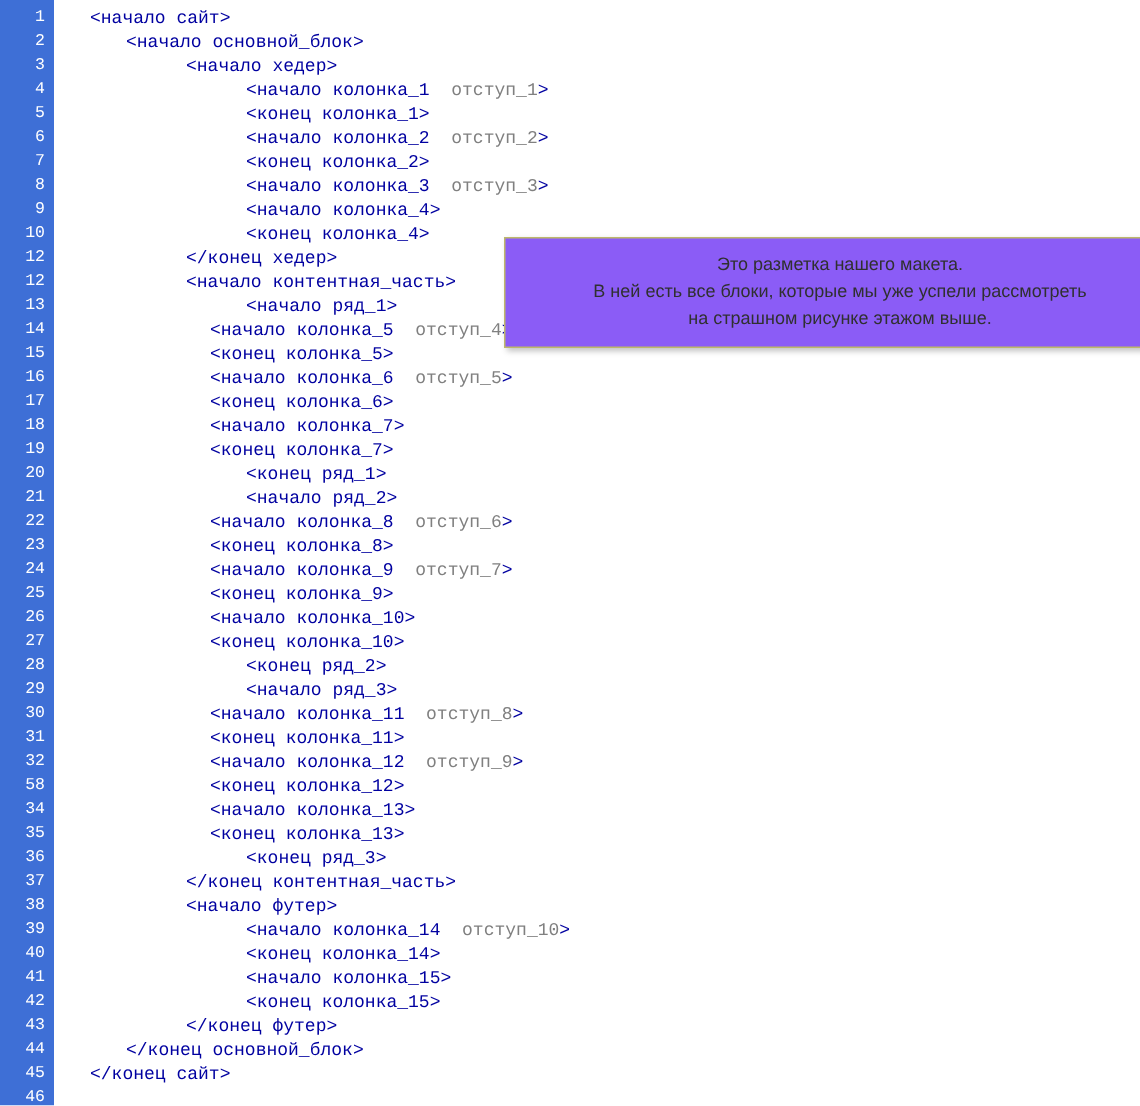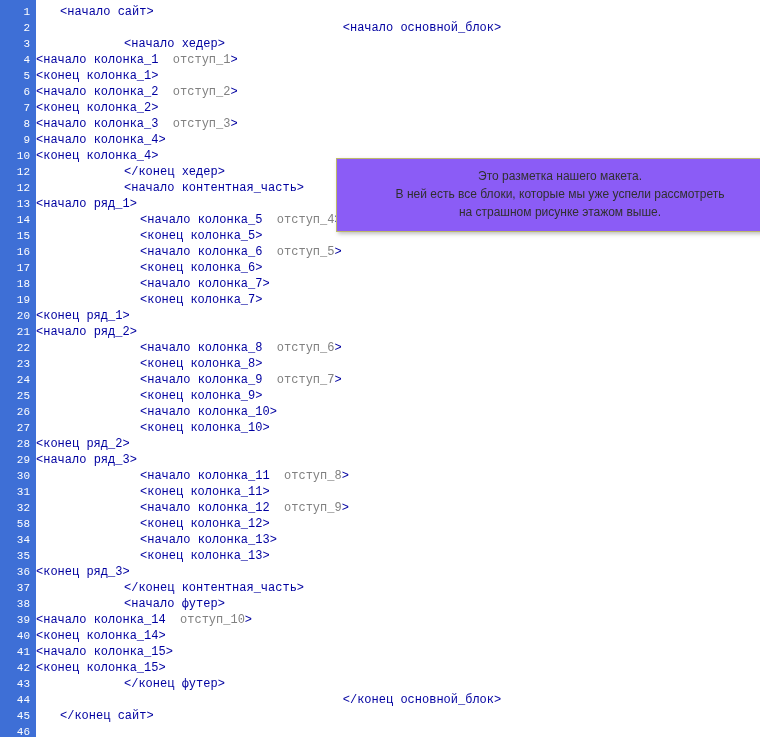--- a/index.html
+++ b/index.html
@@ -38,23 +38,23 @@
     left: 36px;
     top: 4px;
     right: 0;
     box-sizing: border-box;
   }
   .line {
     height: 16px;
     white-space: pre;
   }
   .i0 { padding-left: 24px; }
-  .i1 { padding-left: 48px; text-align: center; }
+  .i1 { padding-left: 48px; }
   .i2 { padding-left: 88px; }
-  .i3 { }
+  .i3 { padding-left: 128px; }
   .i4 { padding-left: 104px; }
   .br { color: #0000a0; }   
   .tag { color: #0000a0; }  
   .nm  { color: #0000a0; }  
   .attr{ color: #808080; }  
   .callout {
     position: absolute;
     left: 336px;
     top: 158px;
     width: 448px;

